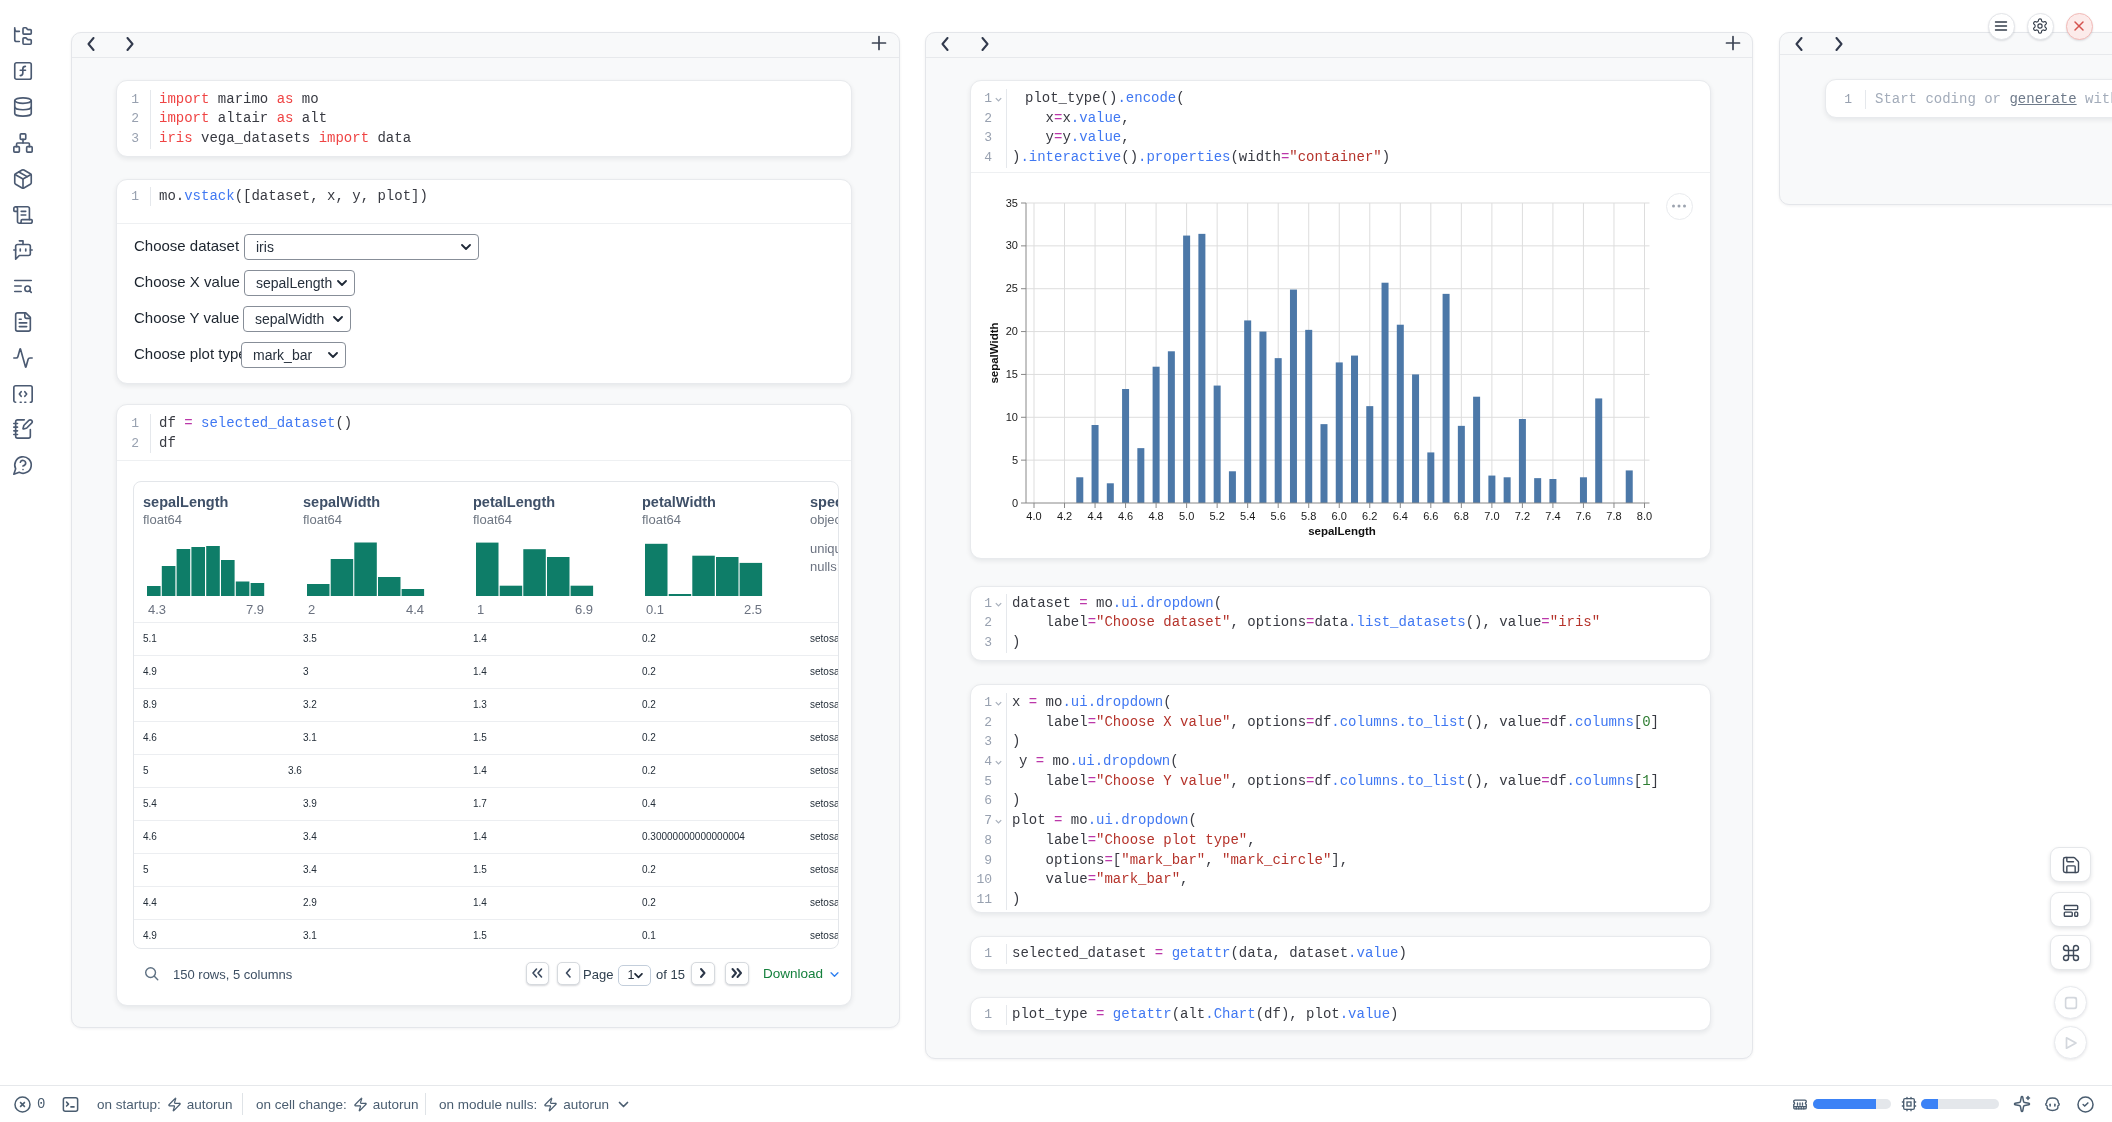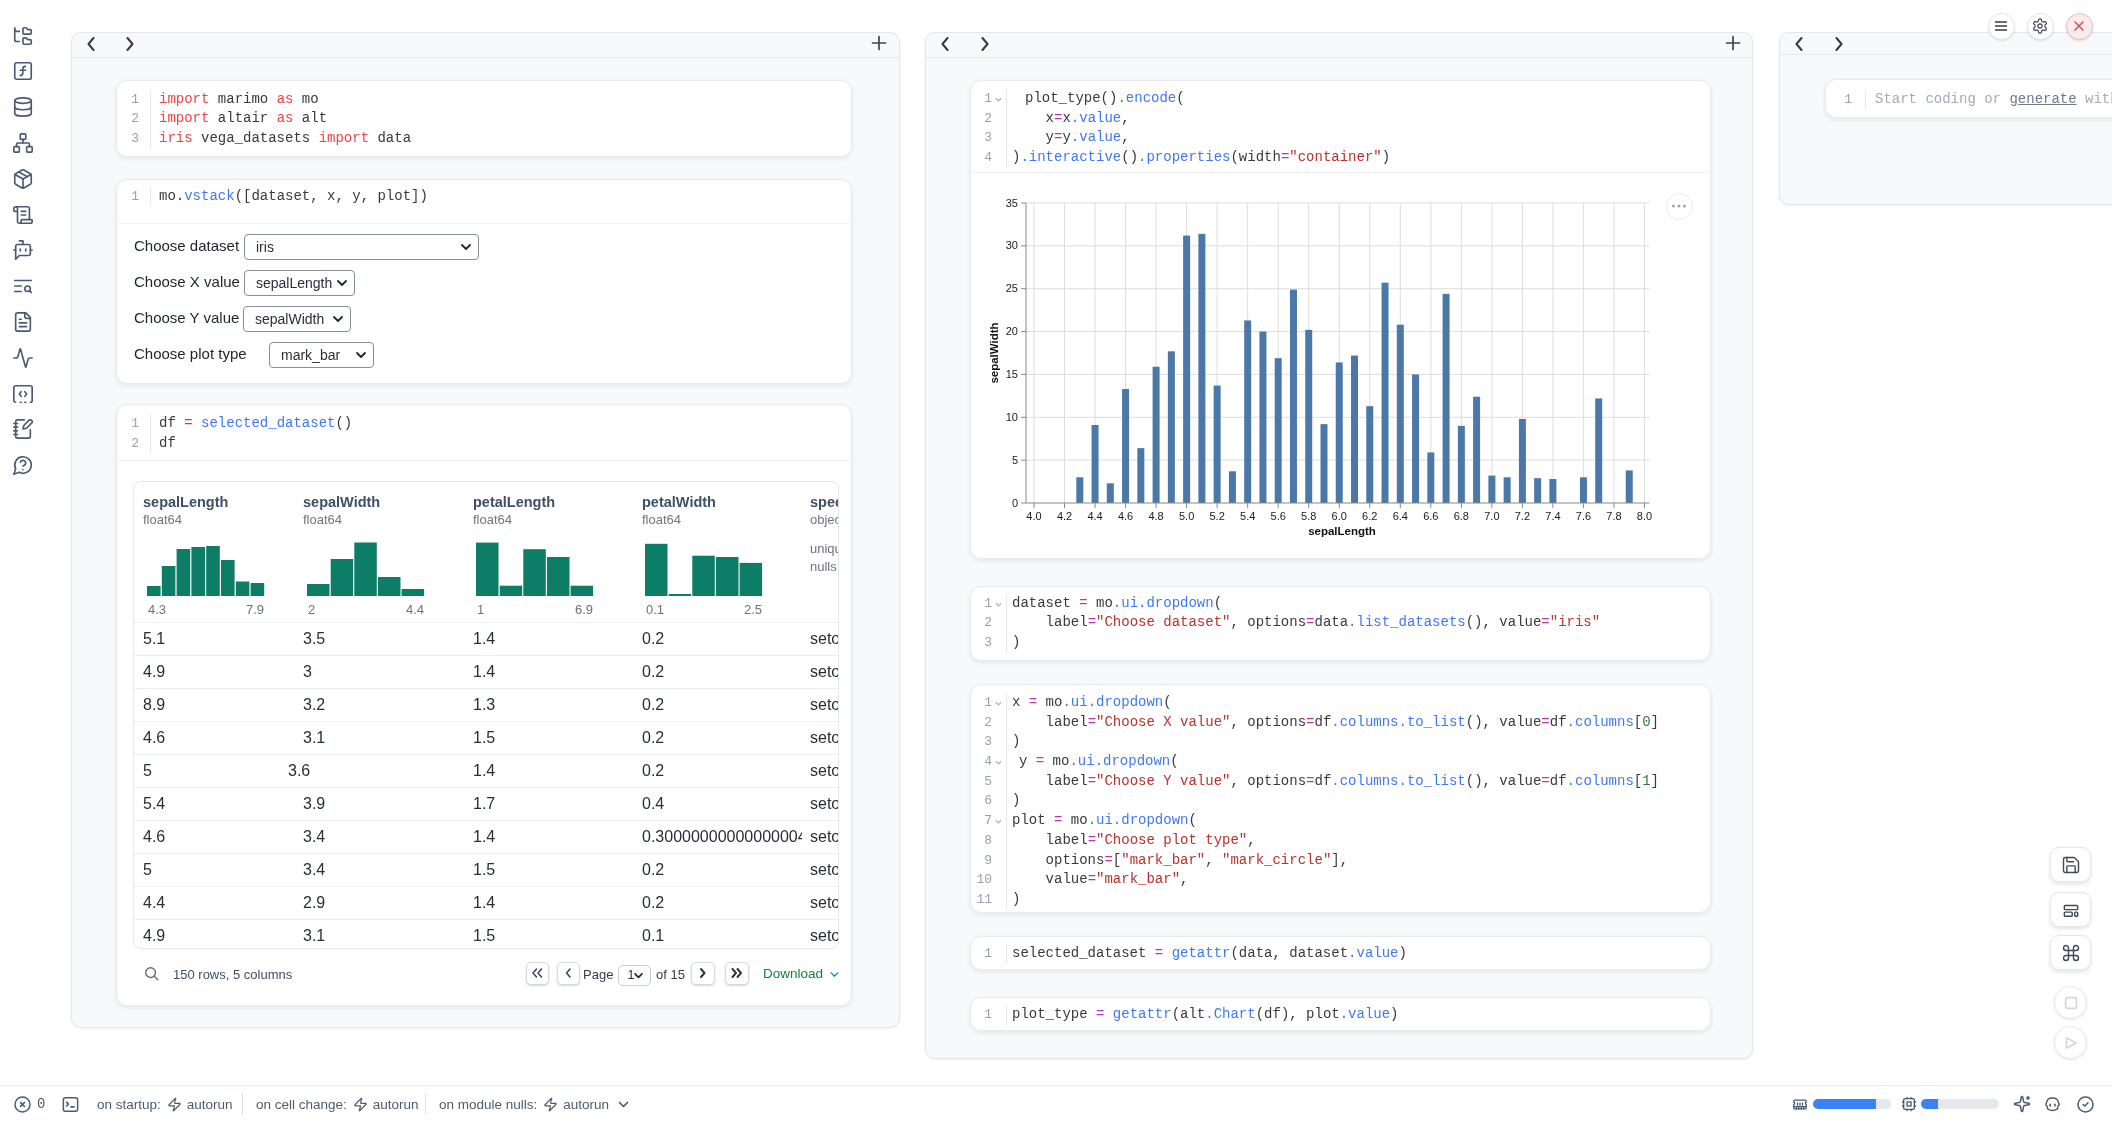--- a/index.html
+++ b/index.html
@@ -12,21 +12,21 @@
 .crow{display:flex;height:19.7px;font-family:"Liberation Mono",monospace;font-size:14px;line-height:19.7px}
 .ln{flex:0 0 26px;text-align:right;color:#98a1b0;font-size:13px;position:relative}
 .fold{flex:0 0 13px;position:relative}
 .fold svg{position:absolute;left:2px;top:6px}
 .cb{border-left:1px solid #e5e8ec;padding-left:9px;white-space:pre;color:#383a42}
 .k{color:#ef4444}.o{color:#bb37a9}.f{color:#4078f2}.s{color:#b5332b}.n{color:#2e7d32}
 .sel{position:absolute;background:#fff;border:1px solid #878e98;border-radius:4px;
   font-size:14px;color:#26303c;line-height:24px;padding-left:11px}
 .selc{position:absolute;right:7px;top:50%;margin-top:-3px}
 .lbl{position:absolute;font-size:15px;color:#1c242e}
-.hrow{position:absolute;left:0;right:0;height:33px;border-top:1px solid #eceef1;font-size:16px;color:#252f3a}
+.hrow{position:absolute;left:0;right:0;height:33px;border-top:1px solid #eceef1;font-size:10px;color:#252f3a}
 .hrow div{position:absolute;top:0;line-height:32px;white-space:nowrap;overflow:hidden}
 .pgbtn{position:absolute;width:21px;height:21px;background:#fff;border:1px solid #d6dade;border-radius:5px;
   box-shadow:0 1px 2px rgba(15,23,42,.18)}
 .pgbtn svg{position:absolute;left:50%;top:50%;transform:translate(-50%,-50%)}
 .circbtn{position:absolute;width:27px;height:27px;border-radius:50%;background:#fff;
   border:1px solid #e3e5e9;box-shadow:0 1px 2px rgba(15,23,42,.12)}
 .circbtn svg{position:absolute;left:50%;top:50%;transform:translate(-50%,-50%)}
 .fbtn{position:absolute;left:2050px;width:41px;height:35px;background:#fff;border:1px solid #e5e7ea;
   border-radius:9px;box-shadow:0 2px 4px rgba(15,23,42,.12)}
 .fbtn svg{position:absolute;left:50%;top:50%;transform:translate(-50%,-50%)}
@@ -182,21 +182,21 @@
       </svg></div>
 <div class="lbl" style="left:17px;top:93px">Choose X value</div>
 <div class="sel" style="left:127px;top:90px;width:111px;height:26px">sepalLength<svg class="selc" width="10" height="7" viewBox="0 0 10 7">
         <path d="M1 1l4 4 4-4" stroke="#1f2937" stroke-width="1.8" fill="none" stroke-linecap="round" stroke-linejoin="round"></path>
       </svg></div>
 <div class="lbl" style="left:17px;top:129px">Choose Y value</div>
 <div class="sel" style="left:126px;top:126px;width:108px;height:26px">sepalWidth<svg class="selc" width="10" height="7" viewBox="0 0 10 7">
         <path d="M1 1l4 4 4-4" stroke="#1f2937" stroke-width="1.8" fill="none" stroke-linecap="round" stroke-linejoin="round"></path>
       </svg></div>
 <div class="lbl" style="left:17px;top:165px">Choose plot type</div>
-<div class="sel" style="left:152px;top:162px;width:105px;height:26px">mark_bar<svg class="selc" width="10" height="7" viewBox="0 0 10 7">
+<div class="sel" style="left:124px;top:162px;width:105px;height:26px">mark_bar<svg class="selc" width="10" height="7" viewBox="0 0 10 7">
         <path d="M1 1l4 4 4-4" stroke="#1f2937" stroke-width="1.8" fill="none" stroke-linecap="round" stroke-linejoin="round"></path>
       </svg></div>
 </div>
 <div class="cell" style="left:116px;top:404px;width:736px;height:602px">
 <div style="padding-top:9px;height:56px;border-bottom:1px solid #eef0f2">
 <div class="crow">
         <div class="ln" style="flex:0 0 22px">1</div>
         <div class="fold" style="flex:0 0 11px"></div>
         <div class="cb" style="flex:1;padding-left:8px">df <span class="o">=</span> <span class="f">selected_dataset</span>()</div>
       </div>

